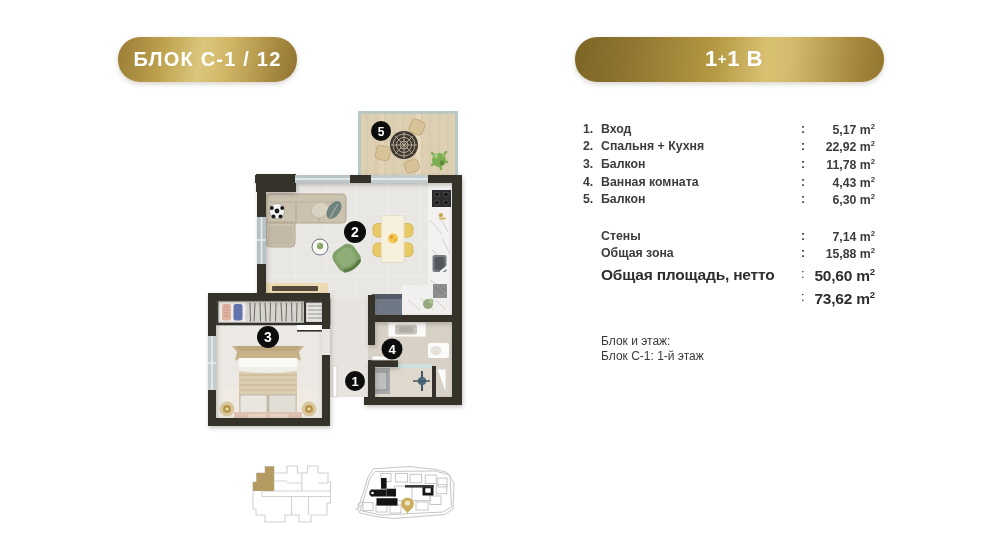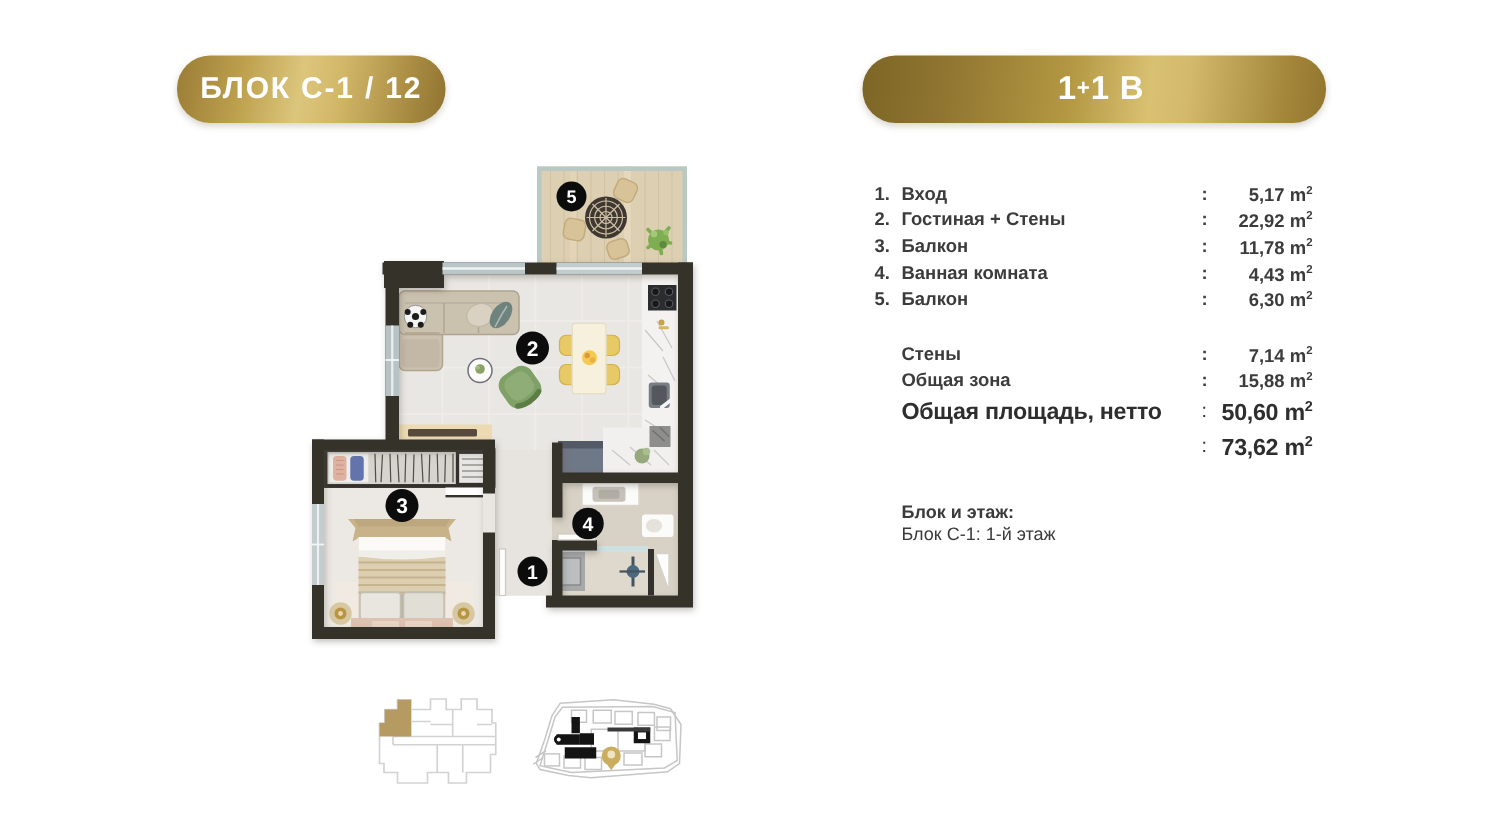--- a/index.html
+++ b/index.html
@@ -438,21 +438,21 @@
   </svg>
 
   <div class="row" style="top:122px;">
       <span class="num">1.</span>
       <span class="lab">Вход</span>
       <span class="col">:</span>
       <span class="val">5,17 m<sup>2</sup></span>
     </div>
   <div class="row" style="top:139px;">
       <span class="num">2.</span>
-      <span class="lab">Гостиная +  Стены</span>
+      <span class="lab">Спальня +  Кухня</span>
       <span class="col">:</span>
       <span class="val">22,92 m<sup>2</sup></span>
     </div>
   <div class="row" style="top:157px;">
       <span class="num">3.</span>
       <span class="lab">Балкон</span>
       <span class="col">:</span>
       <span class="val">11,78 m<sup>2</sup></span>
     </div>
   <div class="row" style="top:175px;">
@@ -480,16 +480,16 @@
       <span class="val">15,88 m<sup>2</sup></span>
     </div>
 
   <div class="brow" style="left:601px;top:266px;">Общая площадь, нетто</div>
   <div class="brow" style="left:801px;top:266px;font-weight:normal;font-size:13px;">:</div>
   <div class="brow" style="right:125px;top:266px;">50,60 m<sup>2</sup></div>
 
   <div class="brow" style="left:801px;top:289px;font-weight:normal;font-size:13px;">:</div>
   <div class="brow" style="right:125px;top:289px;">73,62 m<sup>2</sup></div>
 
-  <div style="position:absolute;left:601px;top:334px;font-size:12px;font-weight:bold;color:#3a3a3a;">Блок и этаж:</div>
+  <div style="position:absolute;left:601px;top:334px;font-size:12px;font-weight:normal;color:#3a3a3a;">Блок и этаж:</div>
   <div style="position:absolute;left:601px;top:349px;font-size:12px;font-weight:normal;color:#3a3a3a;">Блок С-1: 1-й этаж</div>
 
 </div>
 
 </body></html>

